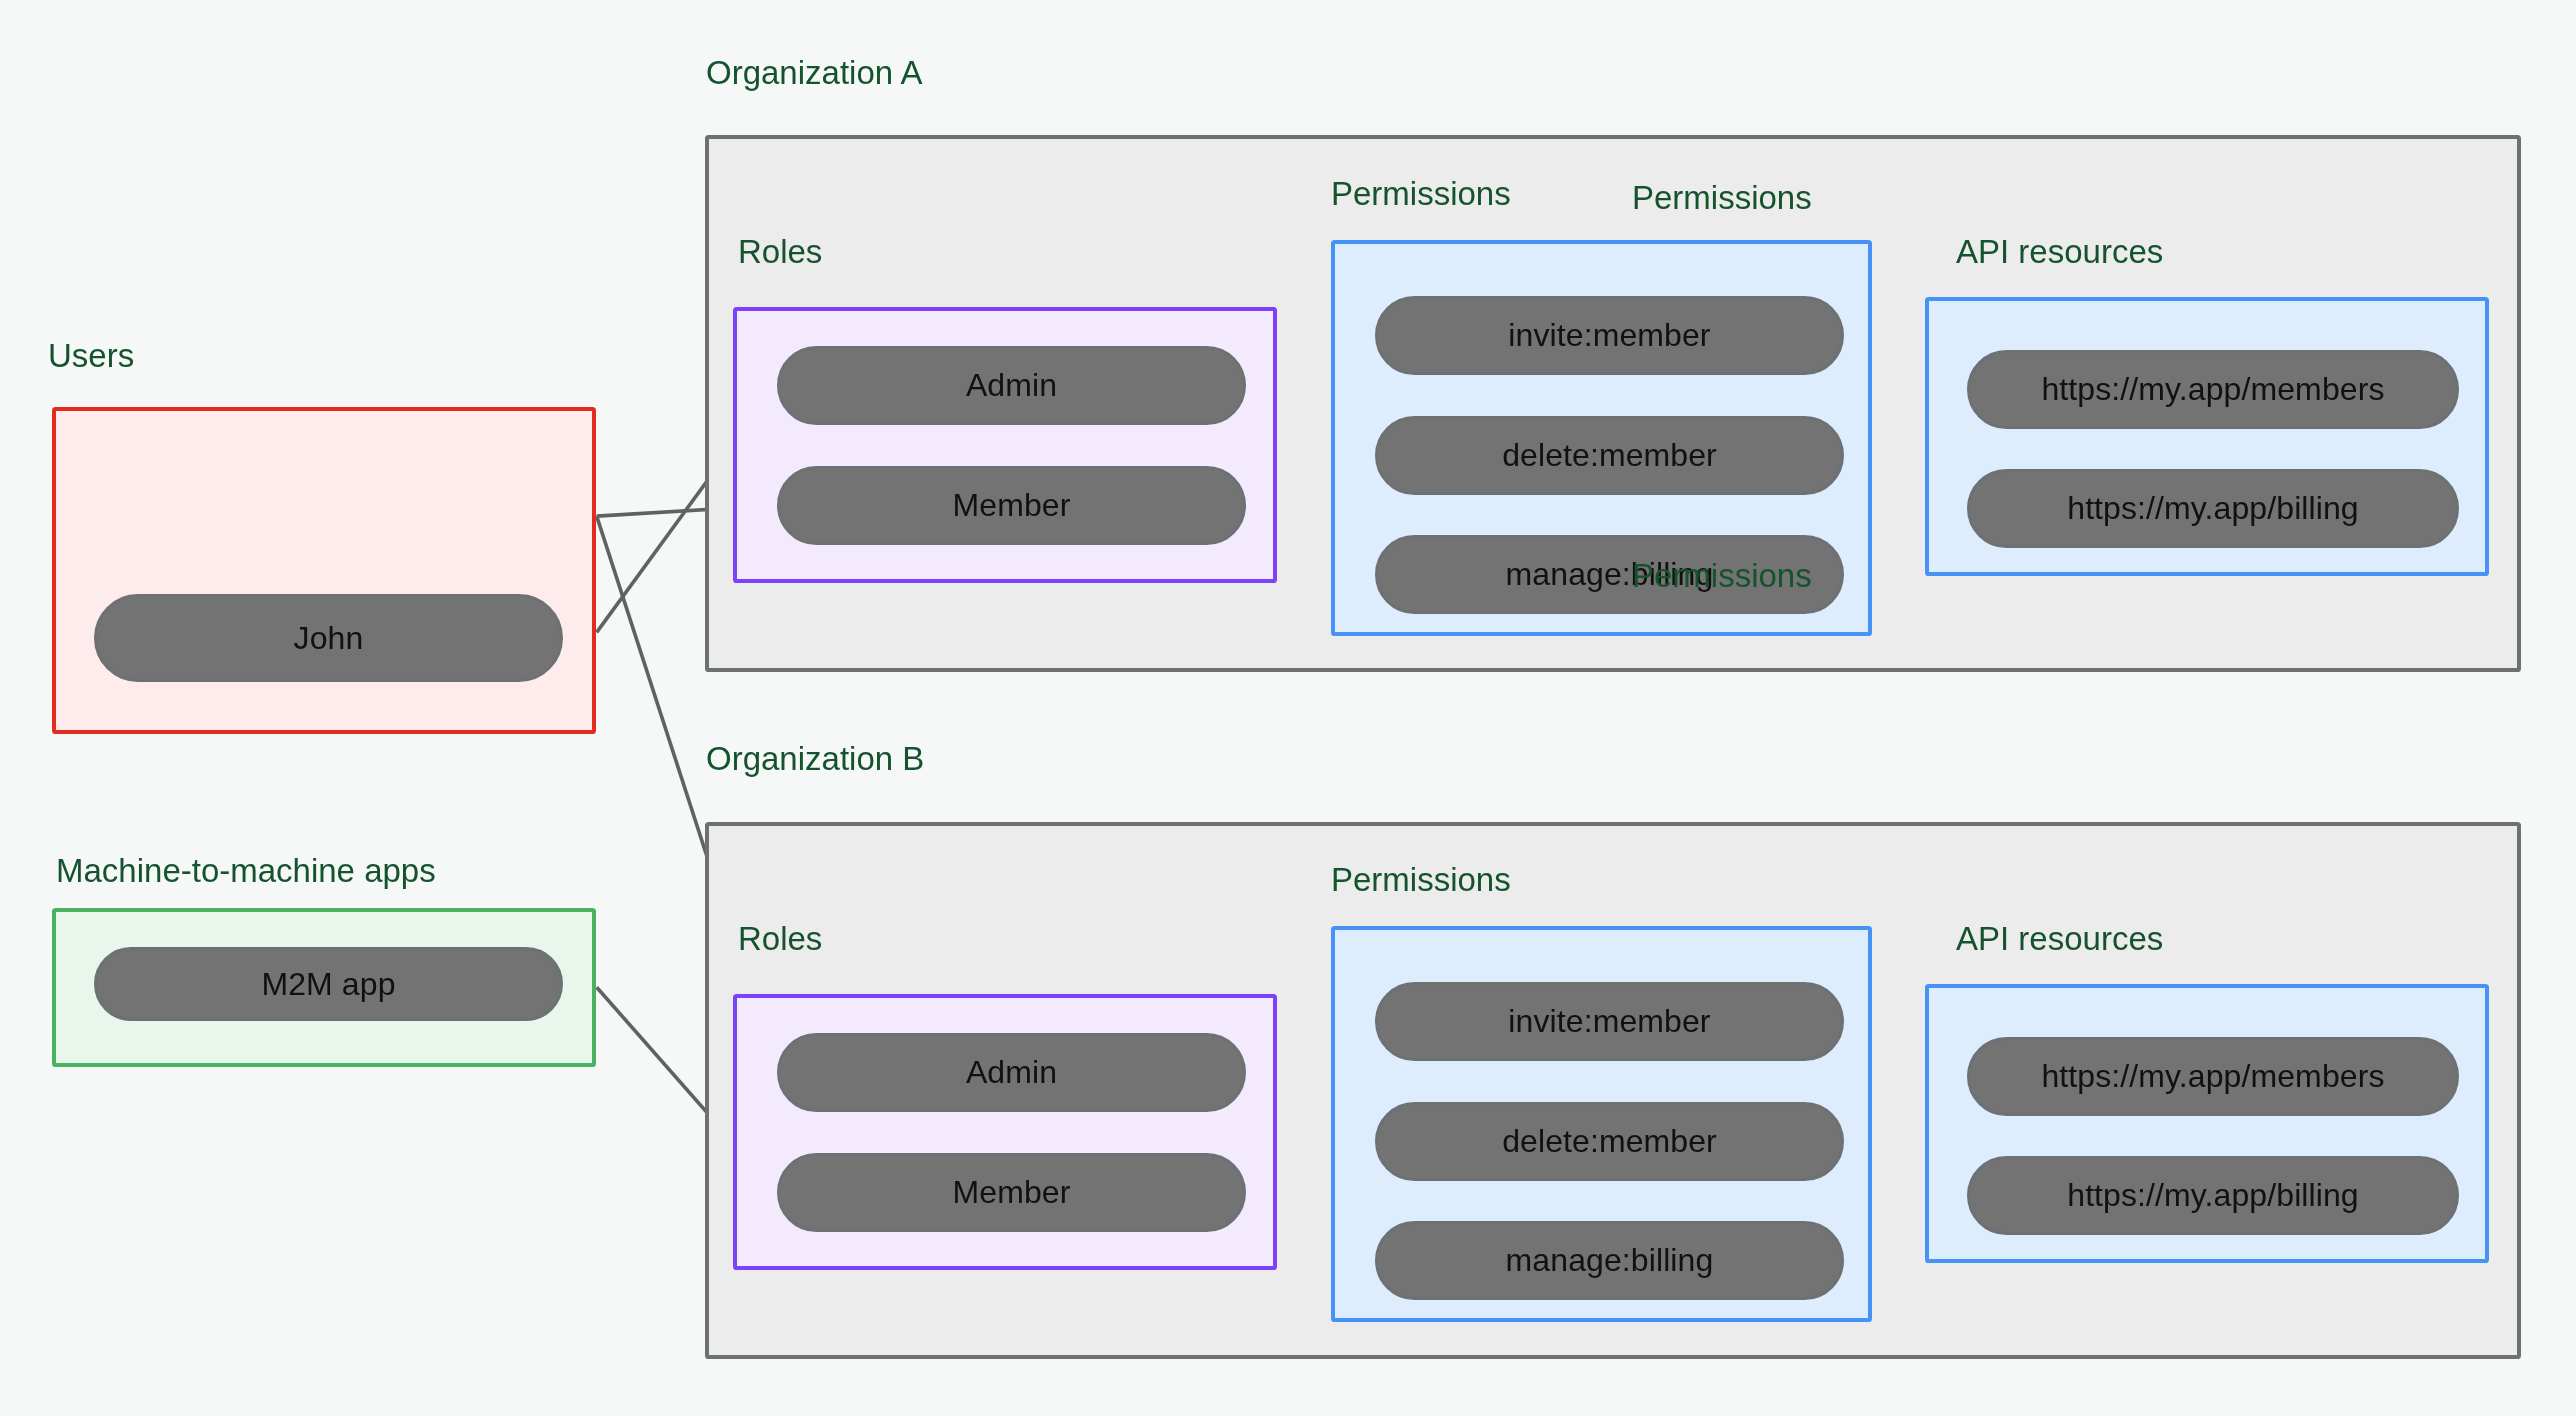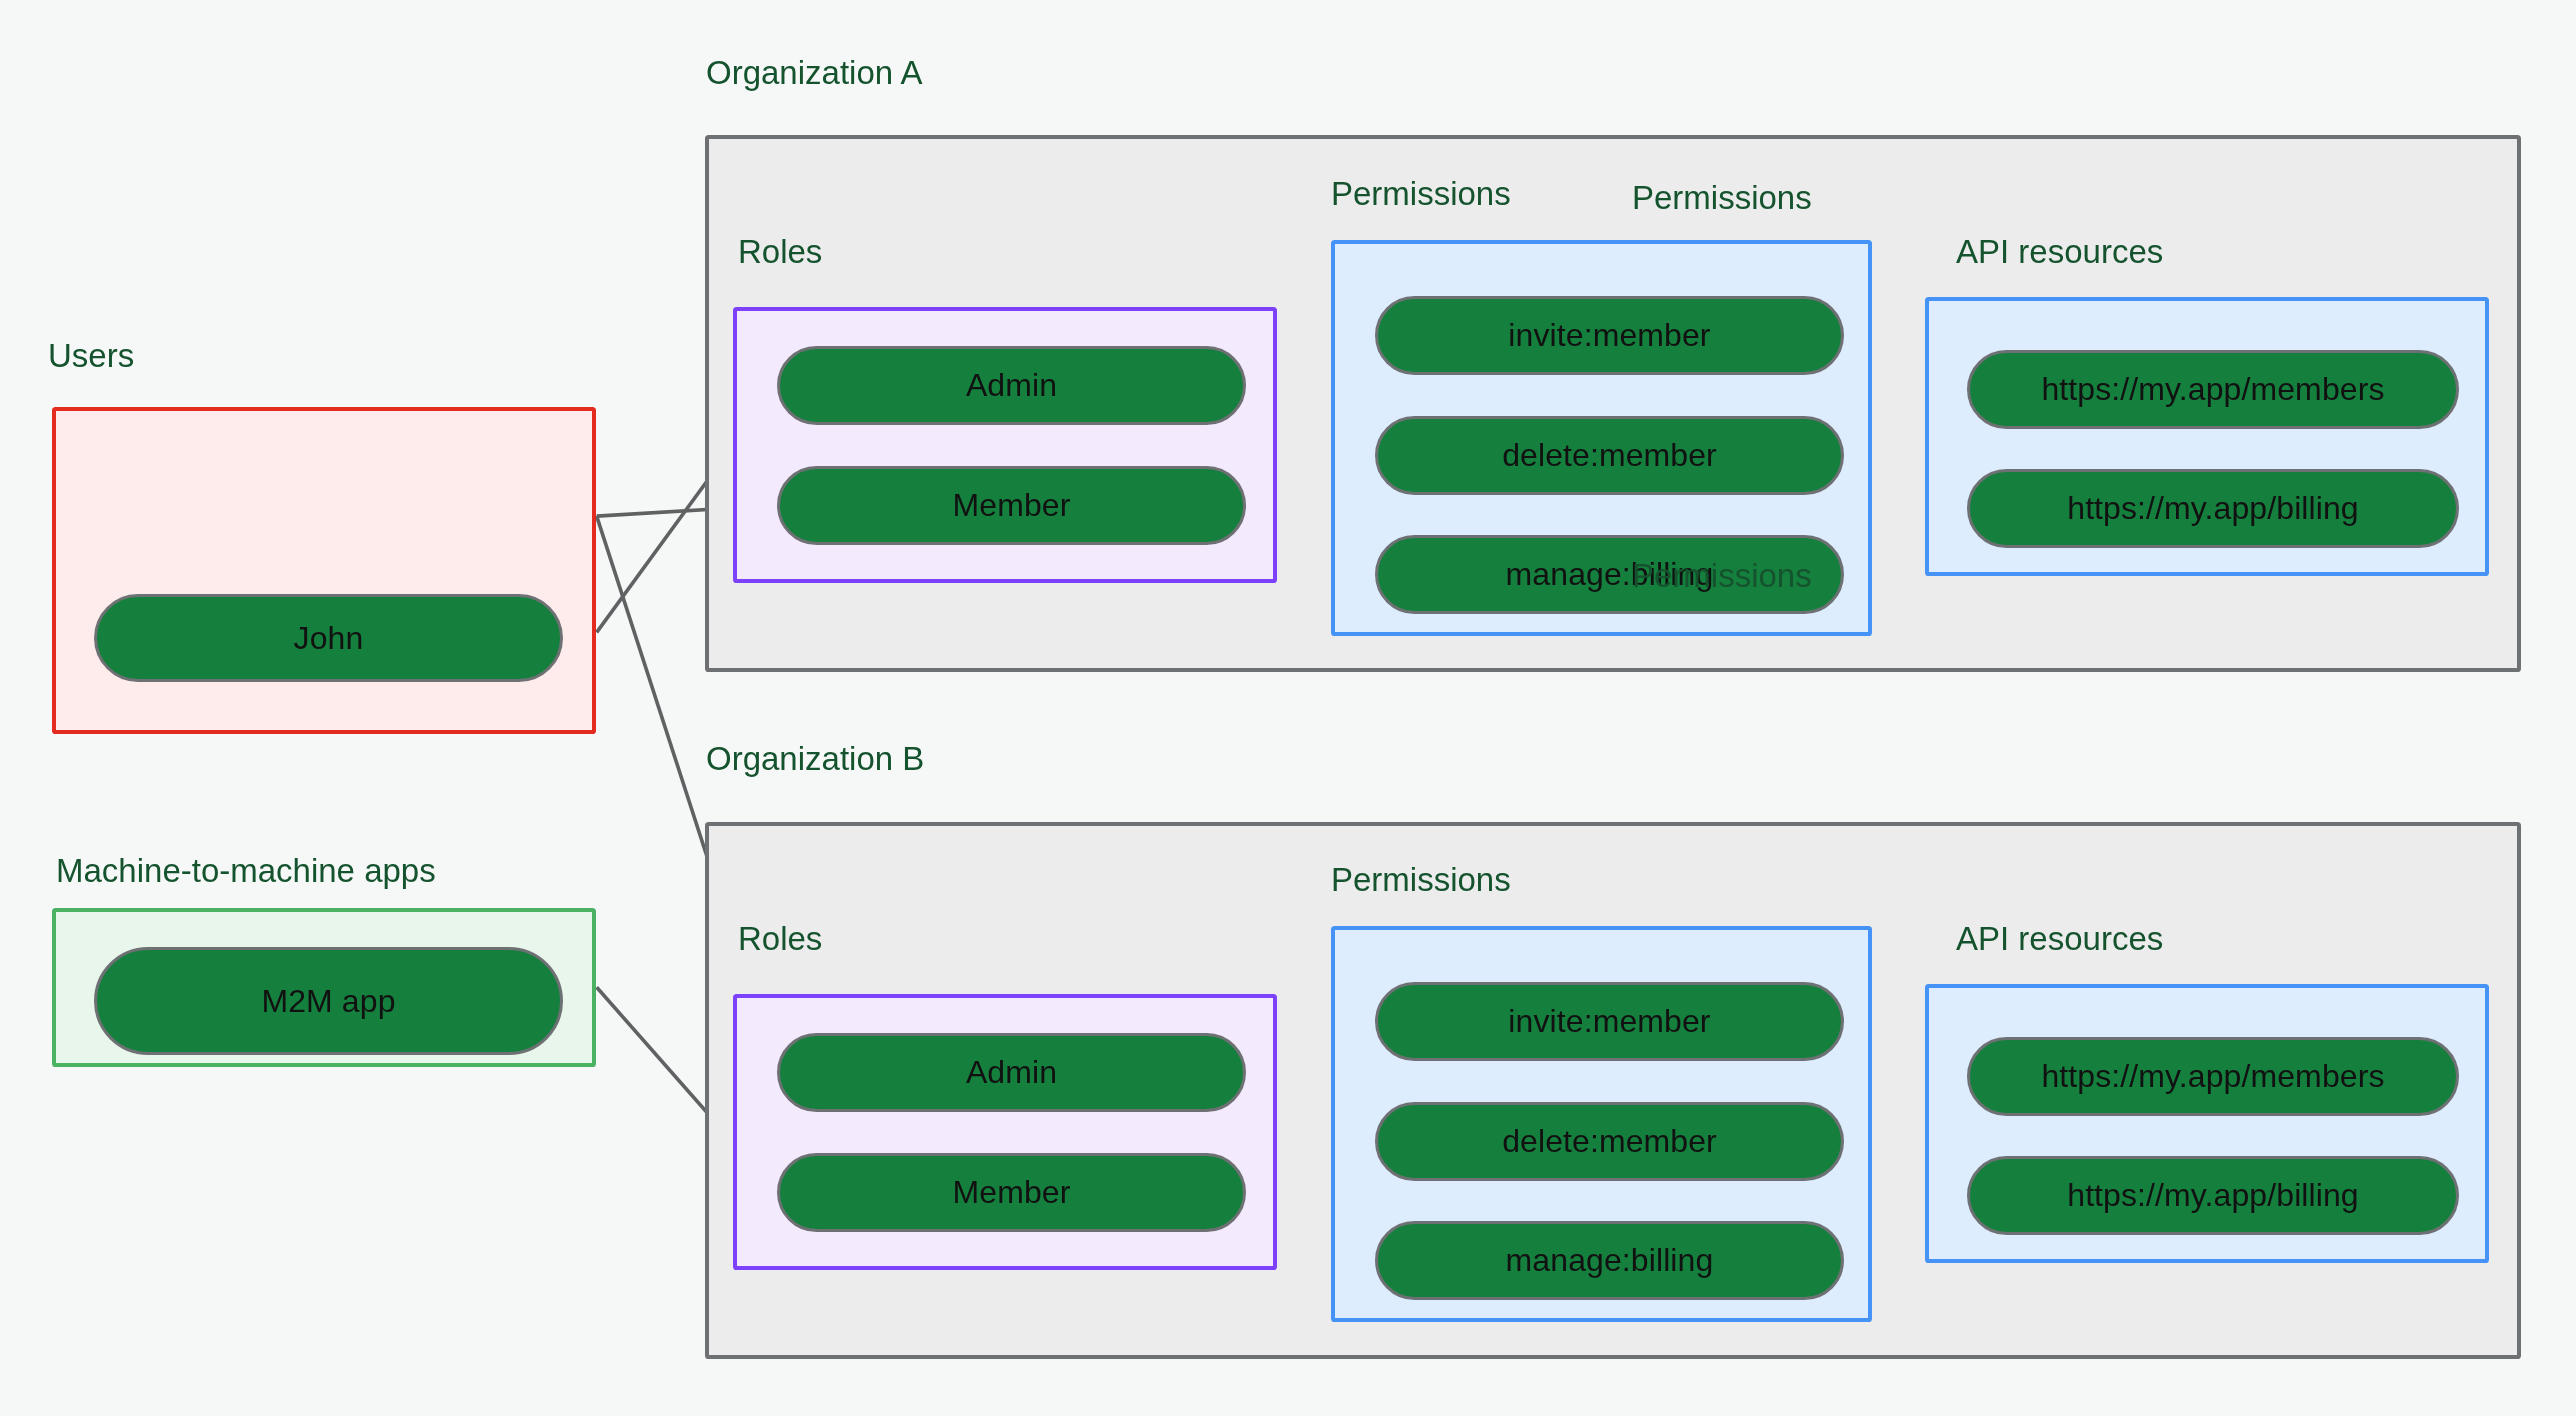--- a/index.html
+++ b/index.html
@@ -50,21 +50,21 @@
     background: #f3eafd;
   }
   .group-blue {
     border: 4.5px solid #4593f7;
     background: #deedfd;
   }
   
   .pill {
     position: absolute;
     box-sizing: border-box;
-    background: #15803d;
+    background: #737373;
     border: 3.6px solid #6e7173;
     border-radius: 900px;
     display: flex;
     align-items: center;
     justify-content: center;
     font-size: 32px;
     color: #111111;
     white-space: nowrap;
     letter-spacing: 0.1px;
   }
@@ -138,21 +138,21 @@
 
   <div class="caption" style="left:48px; top:339px;">Users</div>
 
   <div class="group group-users" style="left:52px; top:407px; width:544px; height:327px;">
     <div class="pill" style="left:38px; top:183px; width:469px; height:88px;">John</div>
   </div>
 
   <div class="caption" style="left:56px; top:838px;margin-top:16px;">Machine-to-machine apps</div>
 
   <div class="group group-m2m" style="left:52px; top:908px; width:544px; height:159px;">
-    <div class="pill" style="left:38px; top:35px; width:469px; height:108px;">M2M app</div>
+    <div class="pill" style="left:38px; top:35px; width:469px; height:74px;">M2M app</div>
   </div>
 
   <div class="caption" style="left:706px; top:56px;">Organization A</div>
 
   <div class="group group-org" style="left:705px; top:135px; width:1816px; height:537px;">
 
     <div class="caption" style="left:29px; top:96px; font-size:33px;">Roles</div>
     <div class="group group-roles" style="left:24px; top:168px; width:544px; height:276px;">
       <div class="pill" style="left:40px; top:35px; width:469px; height:79px;">Admin</div>
       <div class="pill" style="left:40px; top:155px; width:469px; height:79px;">Member</div>

